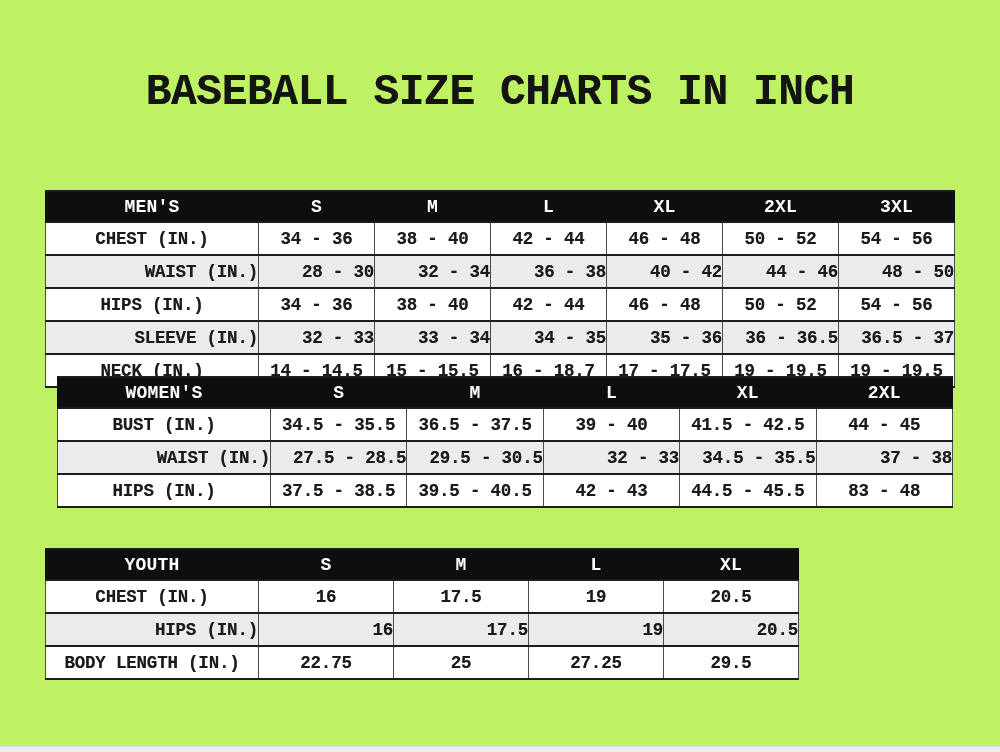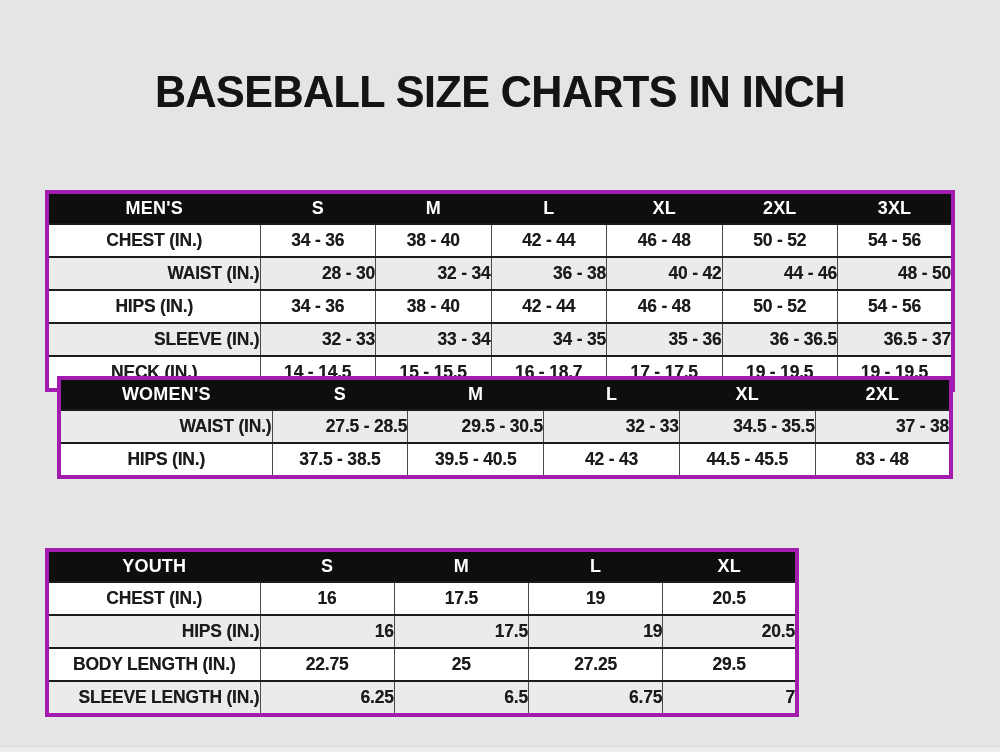--- a/index.html
+++ b/index.html
@@ -3,21 +3,21 @@
 <meta charset="utf-8">
 <style>
   html,body{margin:0;padding:0;}
   body{
     width:1000px;height:752px;
     background:#ffffff;
     font-family:"Liberation Sans", sans-serif;
     position:relative;
     overflow:hidden;
   }
-  .page{position:absolute;inset:0;background:#e5e5e5;}
+  .page{position:absolute;inset:0;background:#bef264;font-family:Liberation Mono, monospace;}
 
   .main-title{
     position:absolute;
     left:0;right:0;top:68px;
     text-align:center;
     font-size:43px;
     font-weight:700;
     letter-spacing:-0.5px;
     color:#141414;
     transform:scaleY(1.03);
@@ -26,21 +26,21 @@
 
   .size-table{position:absolute;}
   .t-mens   {left:45px; top:190px; width:910px;}
   .t-womens {left:45px; top:376px; width:896px;margin-left:12px;}
   .t-youth  {left:45px; top:548px; width:754px;}
 
   table.grid{
     width:100%;
     border-collapse:collapse;
     table-layout:fixed;
-    border:4px solid #a21caf;
+    border:1px solid #a21caf;
   }
   table.grid col.label-col{width:213px;}
   table.grid th, table.grid td{
     border-left:1.5px solid #4a4a4a;
     border-right:1.5px solid #4a4a4a;
     border-top:2px solid #1c1c1c;
     border-bottom:2px solid #1c1c1c;
     padding:0;
     text-align:center;
     vertical-align:middle;
@@ -165,20 +165,28 @@
           <tr>
             <th>WOMEN'S</th>
             <th>S</th>
             <th>M</th>
             <th>L</th>
             <th>XL</th>
             <th>2XL</th>
           </tr>
         </thead>
         <tbody>
+          <tr>
+            <td>BUST (IN.)</td>
+            <td>34.5 - 35.5</td>
+            <td>36.5 - 37.5</td>
+            <td>39 - 40</td>
+            <td>41.5 - 42.5</td>
+            <td>44 - 45</td>
+          </tr>
           <tr class="alt">
             <td>WAIST (IN.)</td>
             <td>27.5 - 28.5</td>
             <td>29.5 - 30.5</td>
             <td>32 - 33</td>
             <td>34.5 - 35.5</td>
             <td>37 - 38</td>
           </tr>
           <tr>
             <td>HIPS (IN.)</td>
@@ -225,26 +233,19 @@
             <td>19</td>
             <td>20.5</td>
           </tr>
           <tr>
             <td>BODY LENGTH (IN.)</td>
             <td>22.75</td>
             <td>25</td>
             <td>27.25</td>
             <td>29.5</td>
           </tr>
-          <tr class="alt">
-            <td>SLEEVE LENGTH (IN.)</td>
-            <td>6.25</td>
-            <td>6.5</td>
-            <td>6.75</td>
-            <td>7</td>
-          </tr>
         </tbody>
       </table>
     </div>
 
   <div class="bottom-edge"></div>
 
 </div>
 
 </body></html>

